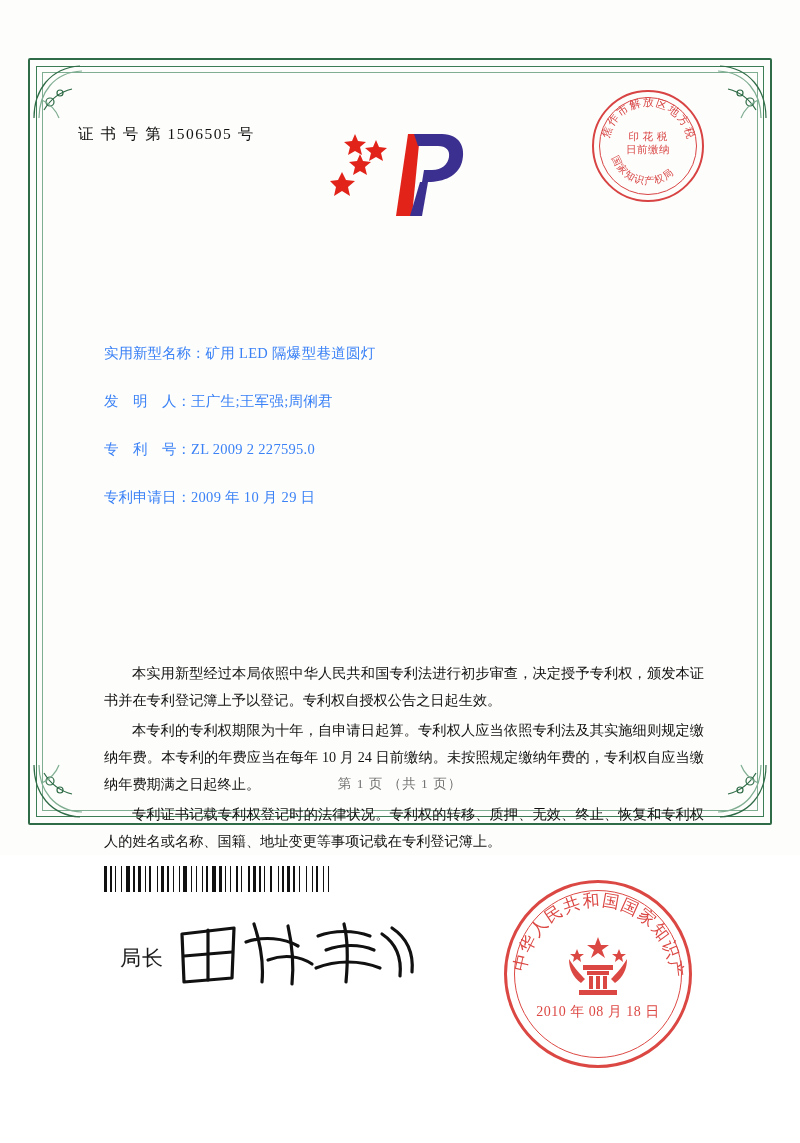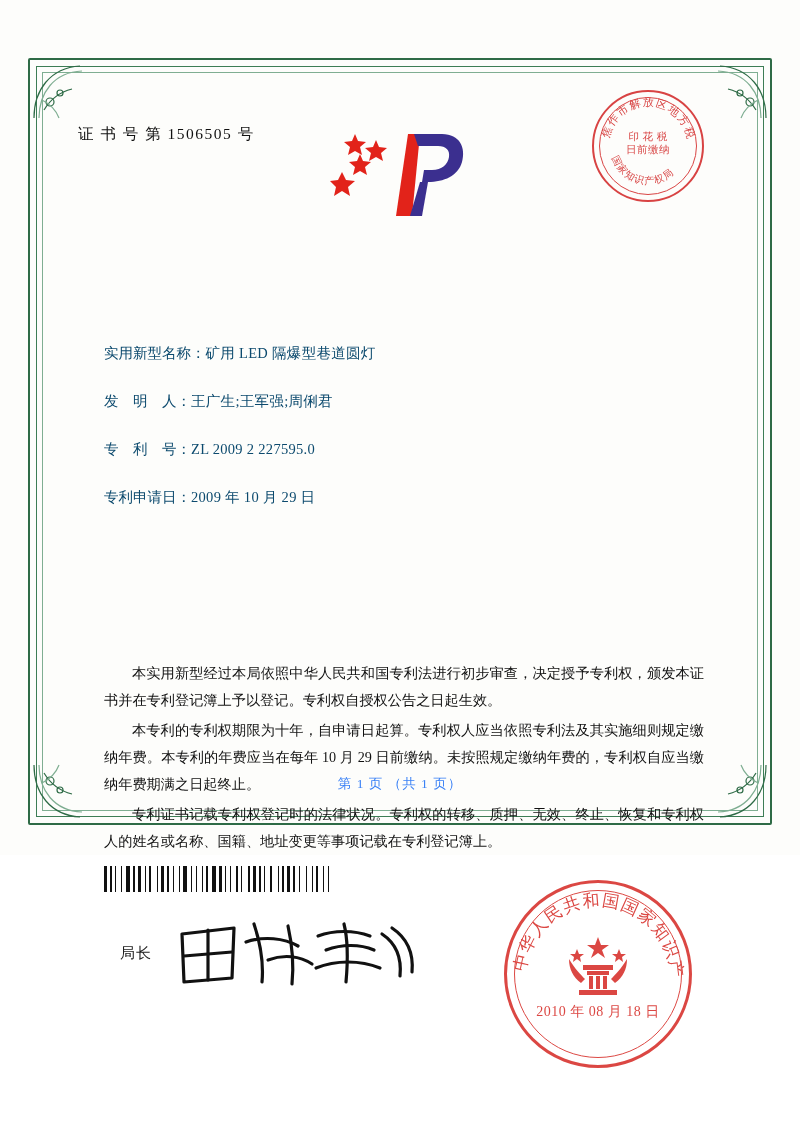--- a/index.html
+++ b/index.html
@@ -127,21 +127,21 @@
     font-family: "Liberation Serif", "DejaVu Serif", serif;
   }
 
   
   .fields {
     position: absolute;
     left: 104px;
     top: 344px;
     width: 600px;
     font-size: 14.5px;
-    color: #0c4a6e;
+    color: #3b82f6;
   }
   .field-row {
     margin-bottom: 29px;
     white-space: nowrap;
   }
   .field-label {
     display: inline;
     letter-spacing: 0px;
   }
   .field-value {
@@ -180,21 +180,21 @@
     background: #111;
     height: 100%;
     margin-right: 1px;
   }
 
   
   .sig-label {
     position: absolute;
     left: 120px;
     top: 944px;
-    font-size: 15px;
+    font-size: 21px;
     letter-spacing: 1px;
   }
   .sig-script {
     position: absolute;
     left: 168px;
     top: 916px;
     width: 260px;
     height: 72px;
   }
   .sig-script svg { width: 100%; height: 100%; display: block; }
@@ -242,21 +242,21 @@
 
   
   .footer {
     position: absolute;
     left: 0;
     bottom: 62px;
     width: 100%;
     text-align: center;
     font-size: 13.5px;
     letter-spacing: 1px;
-    color: #3b82f6;
+    color: #737373;
   }
 </style>
 </head>
 <body>
 
 <div class="page">
 
   <div class="border-outer"></div>
   <div class="border-inner"></div>
   <div class="border-hair"></div>
@@ -351,21 +351,21 @@
     <div class="field-row">
       <span class="field-label">专　利　号：</span><span class="field-value">ZL 2009 2 227595.0</span>
     </div>
     <div class="field-row">
       <span class="field-label">专利申请日：</span><span class="field-value">2009 年 10 月 29 日</span>
     </div>
   </div>
 
   <div class="paragraphs">
     <p>本实用新型经过本局依照中华人民共和国专利法进行初步审查，决定授予专利权，颁发本证书并在专利登记簿上予以登记。专利权自授权公告之日起生效。</p>
-    <p>本专利的专利权期限为十年，自申请日起算。专利权人应当依照专利法及其实施细则规定缴纳年费。本专利的年费应当在每年 10 月 29 日前缴纳。未按照规定缴纳年费的，专利权自应当缴纳年费期满之日起终止。</p>
+    <p>本专利的专利权期限为十年，自申请日起算。专利权人应当依照专利法及其实施细则规定缴纳年费。本专利的年费应当在每年 10 月 24 日前缴纳。未按照规定缴纳年费的，专利权自应当缴纳年费期满之日起终止。</p>
     <p>专利证书记载专利权登记时的法律状况。专利权的转移、质押、无效、终止、恢复和专利权人的姓名或名称、国籍、地址变更等事项记载在专利登记簿上。</p>
   </div>
 
   <div class="barcode" id="barcode">
       <i style="width: 3px;"></i>
       <i style="width: 1px; background: transparent;"></i>
       <i style="width: 2px;"></i>
       <i style="width: 1px; background: transparent;"></i>
       <i style="width: 1px;"></i>
       <i style="width: 3px; background: transparent;"></i>

